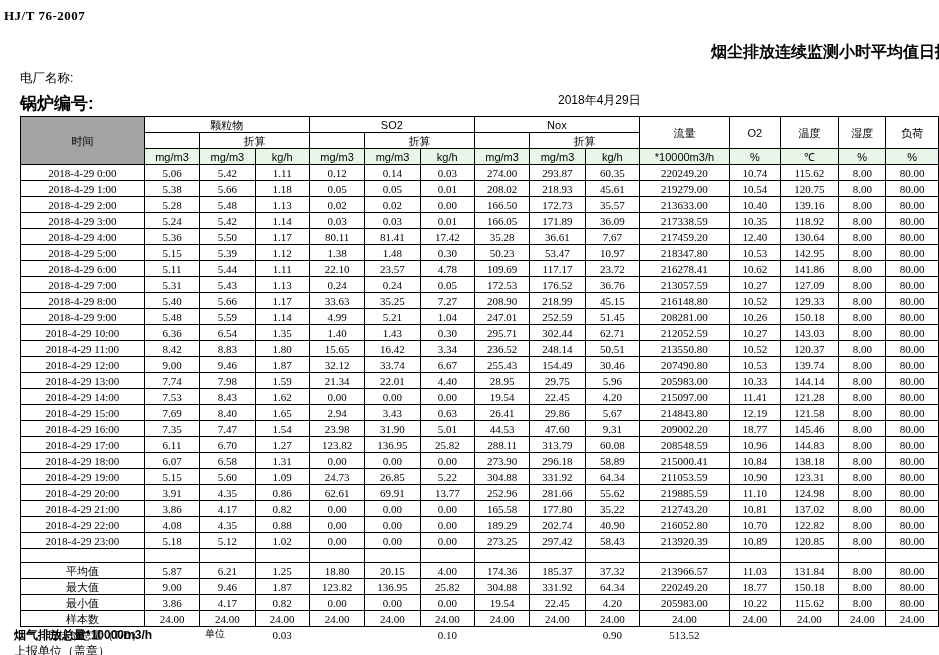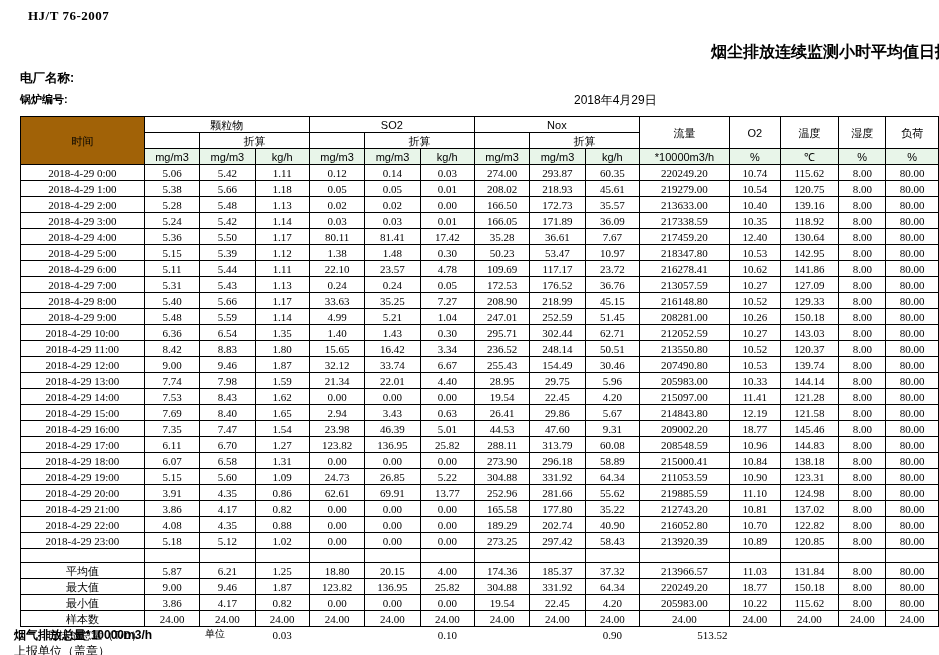--- a/index.html
+++ b/index.html
@@ -8,52 +8,52 @@
     background:#ffffff;
     font-family:"Liberation Sans", sans-serif;
     color:#000;
     font-size:11px;
     position:relative;
     overflow:hidden;
   }
   .doc{position:relative;width:939px;height:655px;}
 
   .std-code{
-    position:absolute;left:28px;top:8px;
+    position:absolute;left:4px;top:8px;
     font-family:"Liberation Serif", serif;
     font-weight:bold;font-size:13px;letter-spacing:0.5px;
   }
   .title{
     position:absolute;left:0;top:42px;width:939px;
     text-align:right;font-size:16px;font-weight:bold;
     font-family:"Liberation Serif", serif;
     padding-left:28px;
   }
-  .field-plant{position:absolute;left:20px;top:70px;font-weight:bold;font-size:12.5px;}
-  .field-boiler{position:absolute;left:20px;top:92px;font-weight:bold;font-size:11px;}
-  .field-date{position:absolute;left:574px;top:92px;font-size:12px;}
+  .field-plant{position:absolute;left:20px;top:70px;font-weight:normal;font-size:12.5px;}
+  .field-boiler{position:absolute;left:20px;top:92px;font-weight:bold;font-size:17px;}
+  .field-date{position:absolute;left:558px;top:92px;font-size:12px;}
 
   table.main{
     position:absolute;left:20px;top:116px;
     border-collapse:collapse;
     table-layout:fixed;
   }
   table.main td{
     border:1px solid #000;
     height:15px;
     padding:0 2px;
     font-size:11px;
     text-align:center;
     line-height:14px;
     white-space:nowrap;
     overflow:hidden;
   }
   td.unit{background:#e8f5e9;}
   td.hdrgrp{font-size:11.5px;}
-  td.timehdr{background:#a16207;font-size:12px;}
+  td.timehdr{background:#a3a3a3;font-size:12px;}
   td.num{text-align:right;padding-right:10px;font-family:"Liberation Serif", serif;font-size:11.5px;}
   td.time{text-align:right;padding-right:6px;font-family:"Liberation Serif", serif;font-size:11.5px;}
   td.lbl{text-align:center;font-size:11.5px;}
   tr.spacer td{height:13px;}
 
   .footer1{position:absolute;left:14px;top:627px;font-size:12px;font-weight:bold;}
   .footer2{position:absolute;left:14px;top:643px;font-size:12px;}
   .footer-unit{position:absolute;left:205px;top:627px;font-size:10px;}
 </style>
 </head>
@@ -393,21 +393,21 @@
           <td class="num">121.58</td>
           <td class="num">8.00</td>
           <td class="num">80.00</td>
         </tr>
       <tr>
           <td class="time">2018-4-29 16:00</td>
           <td class="num">7.35</td>
           <td class="num">7.47</td>
           <td class="num">1.54</td>
           <td class="num">23.98</td>
-          <td class="num">46.39</td>
+          <td class="num">31.90</td>
           <td class="num">5.01</td>
           <td class="num">44.53</td>
           <td class="num">47.60</td>
           <td class="num">9.31</td>
           <td class="num">209002.20</td>
           <td class="num">18.77</td>
           <td class="num">145.46</td>
           <td class="num">8.00</td>
           <td class="num">80.00</td>
         </tr>
@@ -622,21 +622,21 @@
         <td class="lbl" style="border:none;text-align:right;padding-left:0;">日排放总量（T/D）</td>
         <td style="border:none;"></td>
         <td style="border:none;"></td>
         <td class="num" style="border:none;">0.03</td>
         <td style="border:none;"></td>
         <td style="border:none;"></td>
         <td class="num" style="border:none;margin-top:20px;">0.10</td>
         <td style="border:none;"></td>
         <td style="border:none;"></td>
         <td class="num" style="border:none;">0.90</td>
-        <td class="num" style="border:none;text-align:right;">513.52</td>
+        <td class="num" style="border:none;">513.52</td>
         <td style="border:none;"></td>
         <td style="border:none;"></td>
         <td style="border:none;"></td>
         <td style="border:none;"></td>
       </tr>
     </tbody>
   </table>
 
   <div class="footer1">烟气排放总量*10000m3/h</div>
   <div class="footer-unit">单位</div>

